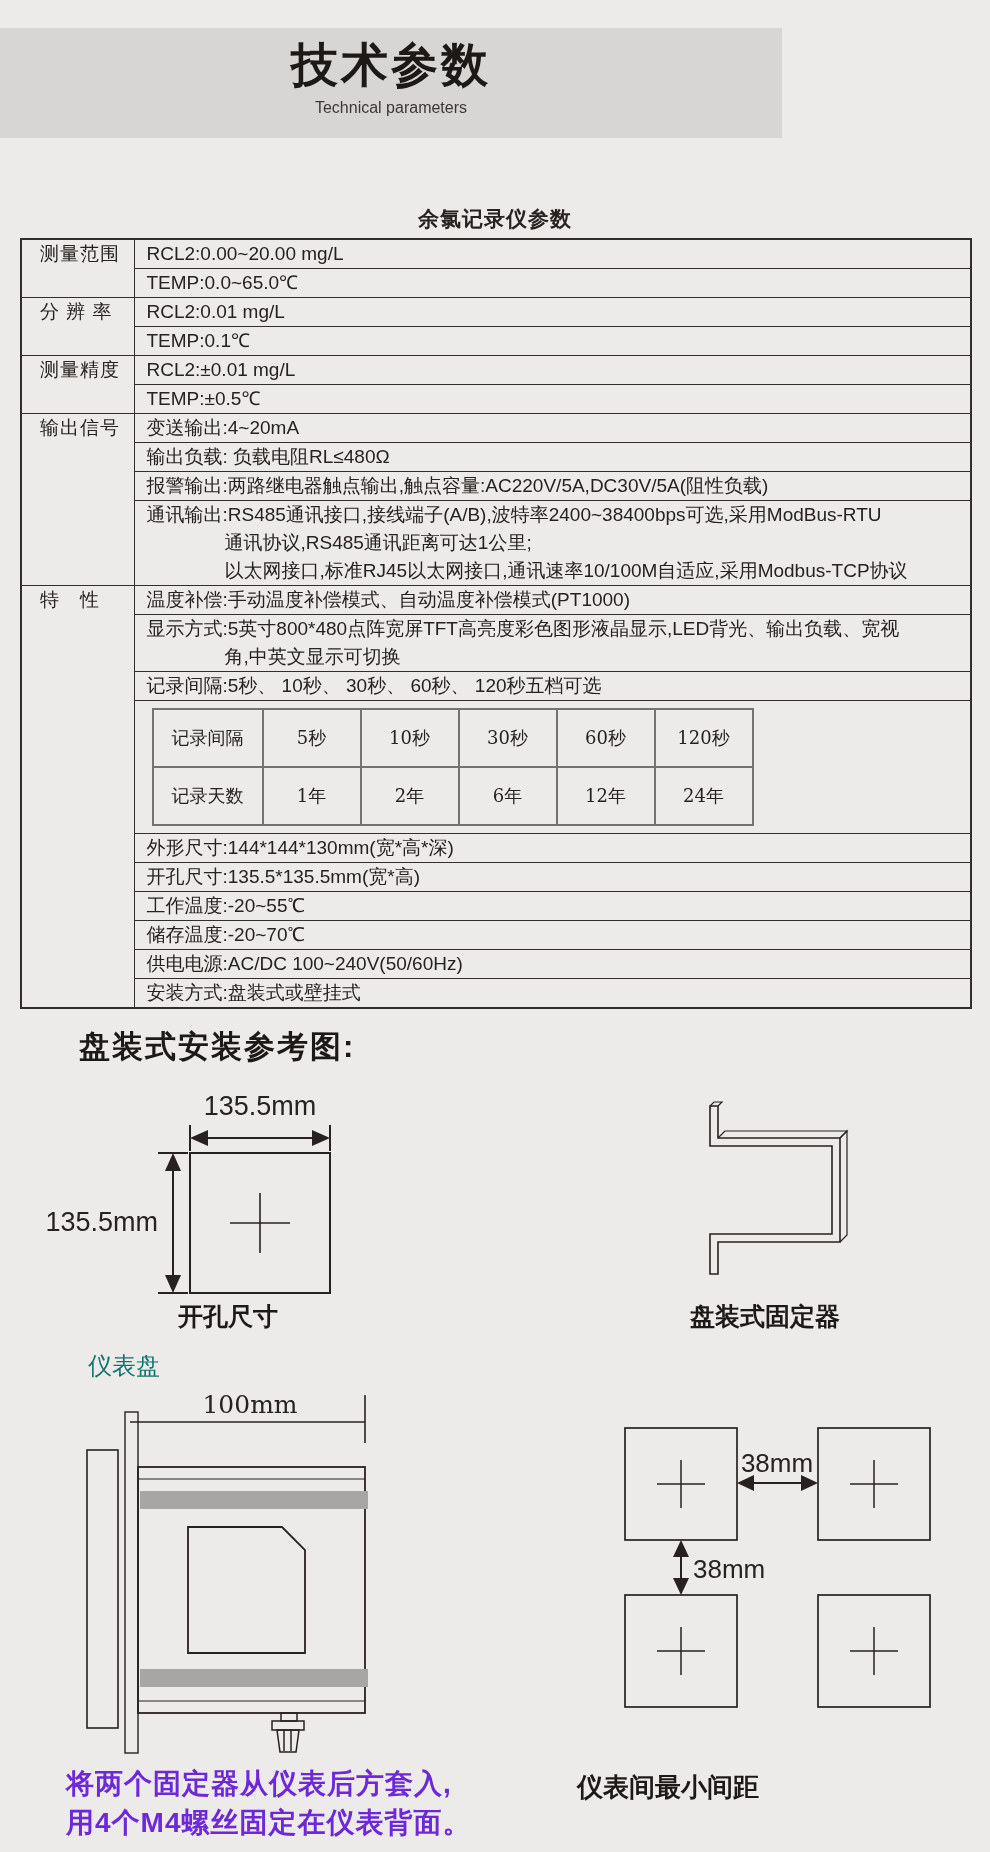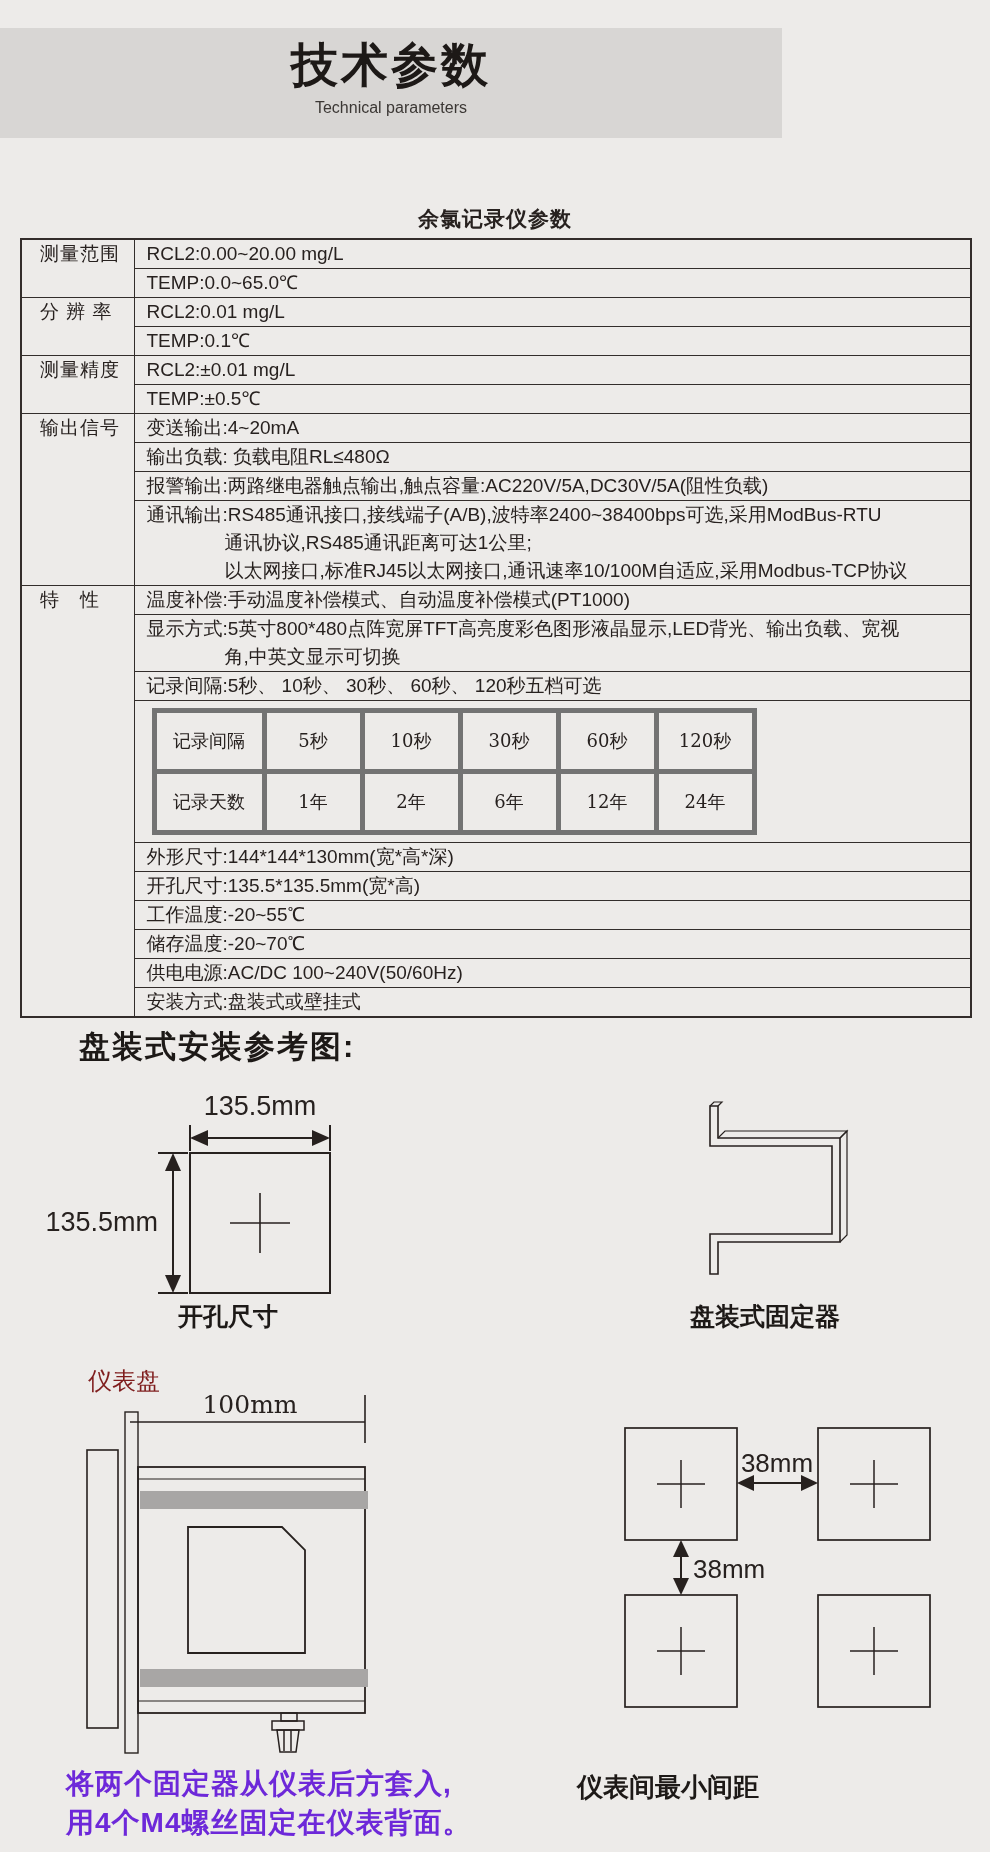--- a/index.html
+++ b/index.html
@@ -29,30 +29,30 @@
   .spec-table td.val { padding-left:12px; }
   .spec-table tr { height:28px; }
   .spec-table tr.r-comm { height:84px; }
   .spec-table tr.r-disp { height:56px; }
   .spec-table tr.r-rec  { height:70px; }
   .indent { padding-left:78px; }
 
   
   .rec-table { border-collapse:collapse; border:2px solid #332d2b;
     margin:7px 0 7px 5px; font-family:"DejaVu Serif", serif; }
-  .rec-table td { border:5px solid #737373; text-align:center; font-size:18px;
+  .rec-table td { border:2px solid #737373; text-align:center; font-size:18px;
     height:26px; line-height:26px; padding:15px; white-space:nowrap; }
   .rc0 { width:110px; } .rc { width:98px; }
 
   
   .install-heading { position:absolute; left:55px; top:1026px; font-size:31px;
     font-weight:bold; letter-spacing:2px; color:#1d1917;margin-left:24px; }
   .diagram-caption { position:absolute; text-align:left; font-size:25px;
     font-weight:bold; color:#1d1917; }
-  .plain-label { position:absolute; font-size:24px; color:#7f1d1d;margin-top:15px; }
+  .plain-label { position:absolute; font-size:24px; color:#0f766e; }
   .note { position:absolute; left:66px; top:1764px; font-size:28px;
     font-weight:bold; line-height:39px; letter-spacing:1px; color:#6d28d9; }
 
   svg line, svg rect, svg path, svg polygon, svg polyline { stroke:#27211f; fill:none; }
   svg .ah { fill:#27211f; stroke:none; }
   svg text { fill:#27211f; stroke:none; }
   .dim { font-family:"Liberation Sans", sans-serif; font-size:27px; }
   .dim-sm { font-family:"Liberation Sans", sans-serif; font-size:26px; }
   .dim-serif { font-family:"DejaVu Serif", serif; font-size:25px; }
   .gray-band { fill:#a8a6a5; stroke:none; }

